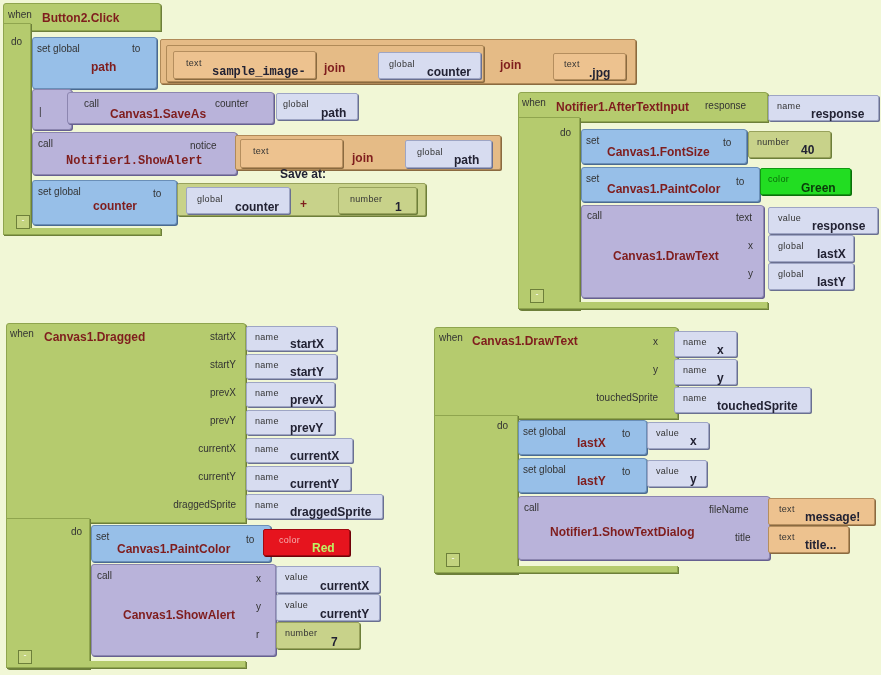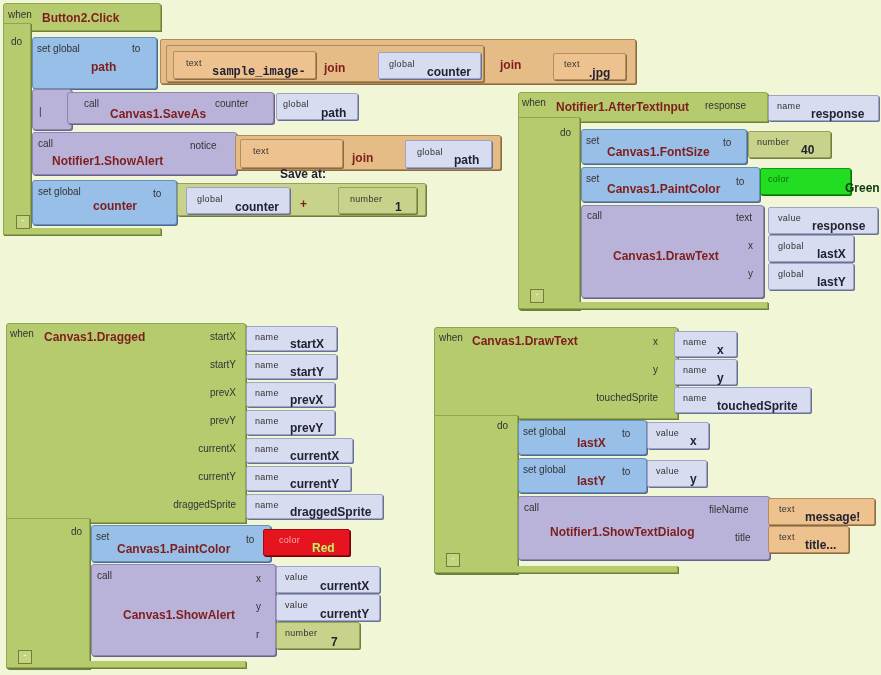--- a/index.html
+++ b/index.html
@@ -66,21 +66,21 @@
   <span class="bold" style="left:42px;top:14px;">Canvas1.SaveAs</span>
 </div>
 <div class="abs varb" style="left:276px;top:93px;width:82px;height:27px;">
   <span class="small" style="left:6px;top:5px;">global</span>
   <span class="val" style="left:44px;top:12px;">path</span>
 </div>
 
 <div class="abs callb" style="left:32px;top:132px;width:205px;height:43px;">
   <span class="kw" style="left:5px;top:5px;">call</span>
   <span class="kw" style="left:157px;top:7px;">notice</span>
-  <span class="bold" style="left:19px;top:21px;">Notifier1.ShowAlert</span>
+  <span class="bold" style="left:33px;top:21px;font-family:Liberation Mono, monospace;">Notifier1.ShowAlert</span>
 </div>
 <div class="abs joinb" style="left:235px;top:135px;width:266px;height:35px;"></div>
 <div class="abs txtb" style="left:240px;top:139px;width:103px;height:29px;">
   <span class="small" style="left:12px;top:6px;">text</span>
   <span class="val" style="left:39px;top:27px;">Save at:</span>
 </div>
 <span class="bold" style="left:352px;top:151px;">join</span>
 <div class="abs varb" style="left:405px;top:140px;width:87px;height:28px;">
   <span class="small" style="left:11px;top:6px;">global</span>
   <span class="val" style="left:48px;top:12px;">path</span>
@@ -127,21 +127,21 @@
   <span class="val" style="left:52px;top:11px;">40</span>
 </div>
 
 <div class="abs setb" style="left:581px;top:167px;width:179px;height:35px;">
   <span class="kw" style="left:4px;top:5px;">set</span>
   <span class="kw" style="left:154px;top:8px;">to</span>
   <span class="bold" style="left:25px;top:14px;">Canvas1.PaintColor</span>
 </div>
 <div class="abs greenb" style="left:760px;top:168px;width:91px;height:27px;">
   <span class="small" style="left:7px;top:5px;color:#0a6a0a;">color</span>
-  <span class="val" style="left:40px;top:12px;color:#0a3a0a;margin-left:44px;">Green</span>
+  <span class="val" style="left:40px;top:12px;color:#0a3a0a;">Green</span>
 </div>
 
 <div class="abs callb" style="left:581px;top:205px;width:183px;height:93px;">
   <span class="kw" style="left:5px;top:4px;">call</span>
   <span class="bold" style="left:31px;top:43px;">Canvas1.DrawText</span>
   <span class="kw" style="left:154px;top:6px;">text</span>
   <span class="kw" style="left:166px;top:34px;">x</span>
   <span class="kw" style="left:166px;top:62px;">y</span>
 </div>
 <div class="abs varb" style="left:768px;top:207px;width:110px;height:27px;">

